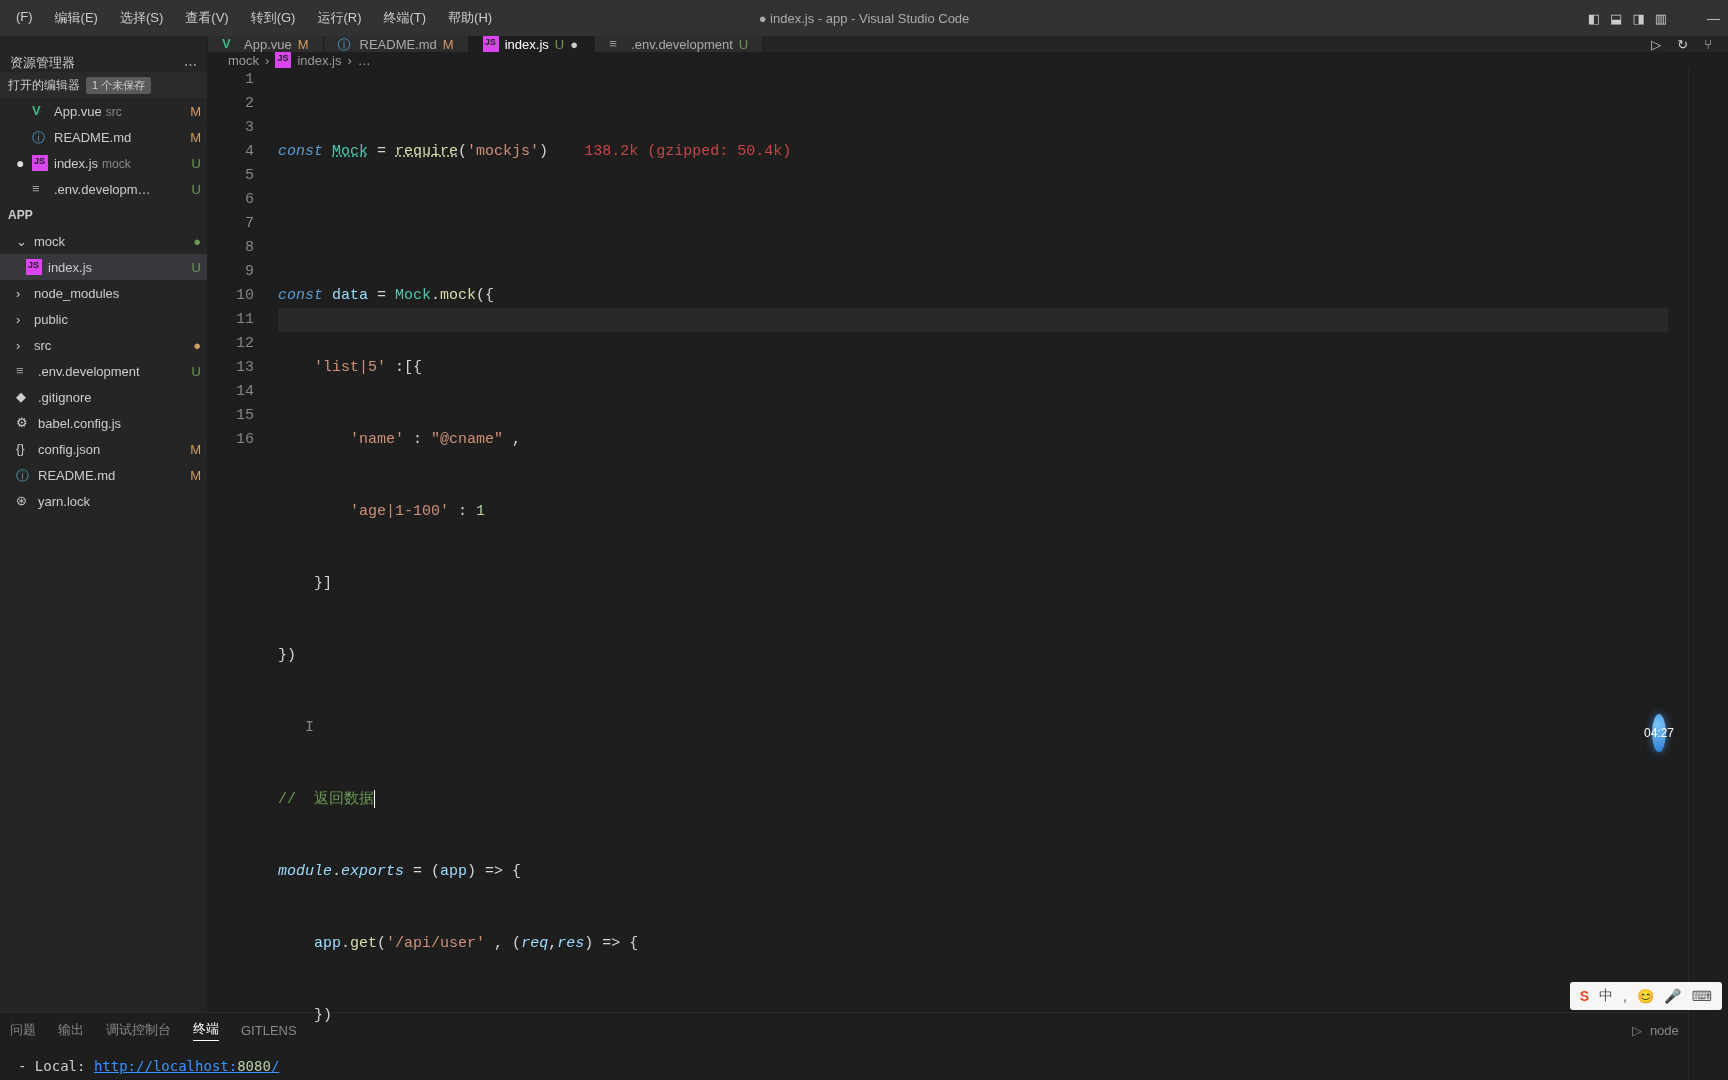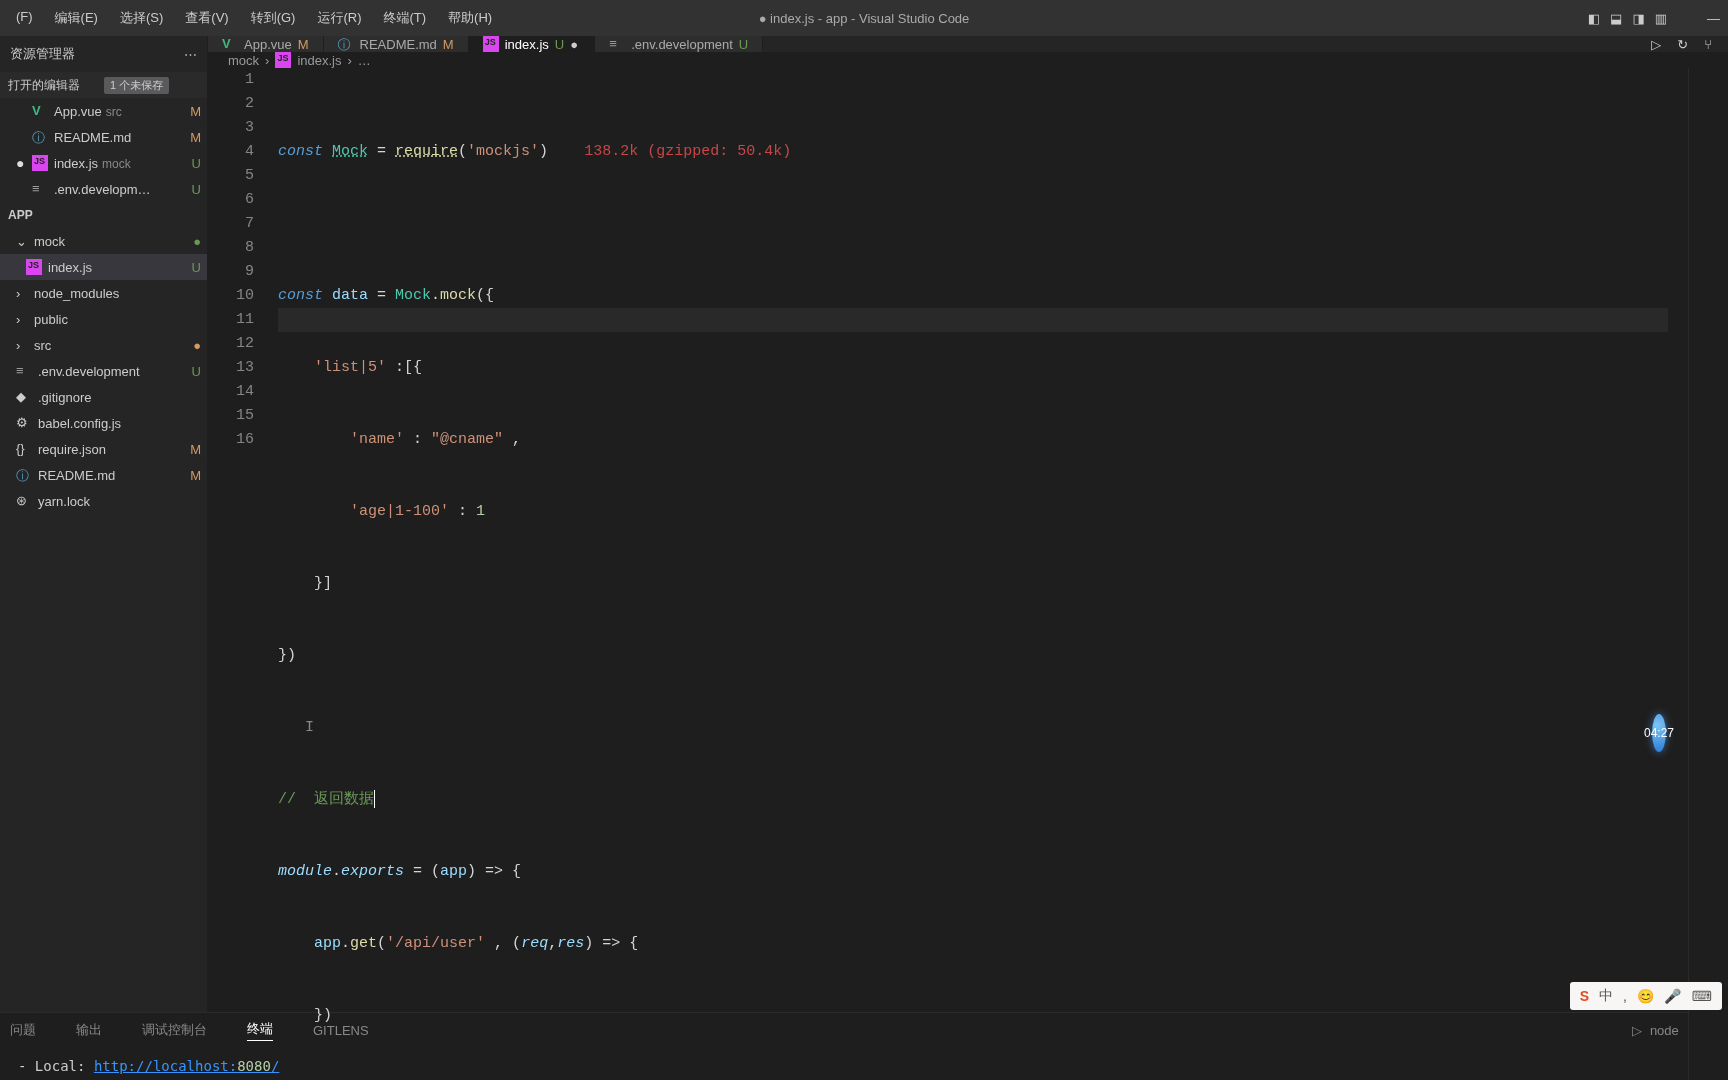--- a/index.html
+++ b/index.html
@@ -42,39 +42,39 @@
 .sidebar {
   width: 208px;
   background: #252526;
   display: flex;
   flex-direction: column;
   border-right: 1px solid #1e1e1e;
 }
 .sidebar-head {
   height: 36px;
   display: flex;
-  align-items: center;
+  align-items: flex-end;
   justify-content: space-between;
   padding: 0 10px;
   color: #ccc;
 }
 .open-editors-head {
   height: 26px;
   display: flex;
   align-items: center;
   padding: 0 8px;
   font-size: 12px;
   color: #ccc;
   background: #2a2a2b;
 }
 .open-editors-head .badge {
   background: #5a5a5c;
   padding: 1px 6px;
   font-size: 11px;
-  margin-left: 24px;
+  margin-left: 6px;
   border-radius: 2px;
 }
 .tree-item {
   height: 26px;
   display: flex;
   align-items: center;
   padding: 0 6px 0 16px;
   gap: 6px;
   color: #ccc;
 }
@@ -161,21 +161,21 @@
   background: #1e1e1e;
   border-top: 1px solid #2a2a2a;
   display: flex;
   flex-direction: column;
 }
 .panel-tabs {
   height: 34px;
   display: flex;
   align-items: center;
   padding: 0 10px;
-  gap: 40px;
+  gap: 22px;
   color: #888;
 }
 .panel-tabs .ptab.active { color: #fff; border-bottom: 1px solid #fff; padding-bottom: 2px; }
 .panel-tabs .right { margin-left: auto; display: flex; align-items: center; gap: 8px; }
 .panel-body {
   flex: 1;
   padding: 8px 18px;
   font-family: Consolas, monospace;
   font-size: 14px;
   color: #ccc;
@@ -314,21 +314,21 @@
           <span class="name">.gitignore</span>
     <span class="status "></span>
         </div>
         <div class="tree-item">
           <span class="ico icon-babel">⚙</span>
           <span class="name">babel.config.js</span>
     <span class="status "></span>
         </div>
         <div class="tree-item">
           <span class="ico icon-json">{}</span>
-          <span class="name">require.json</span>
+          <span class="name">config.json</span>
     <span class="status ">M</span>
         </div>
         <div class="tree-item">
           <span class="ico icon-md">ⓘ</span>
           <span class="name">README.md</span>
     <span class="status ">M</span>
         </div>
         <div class="tree-item">
           <span class="ico icon-yarn">⊛</span>
           <span class="name">yarn.lock</span>

